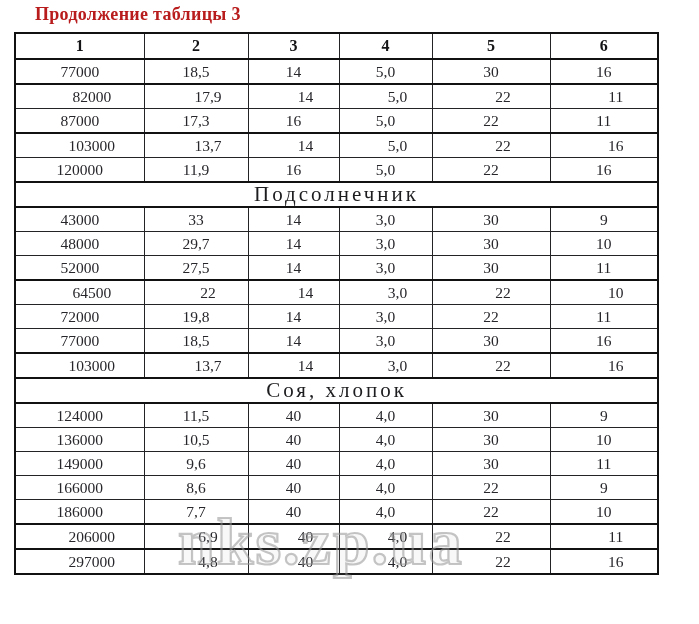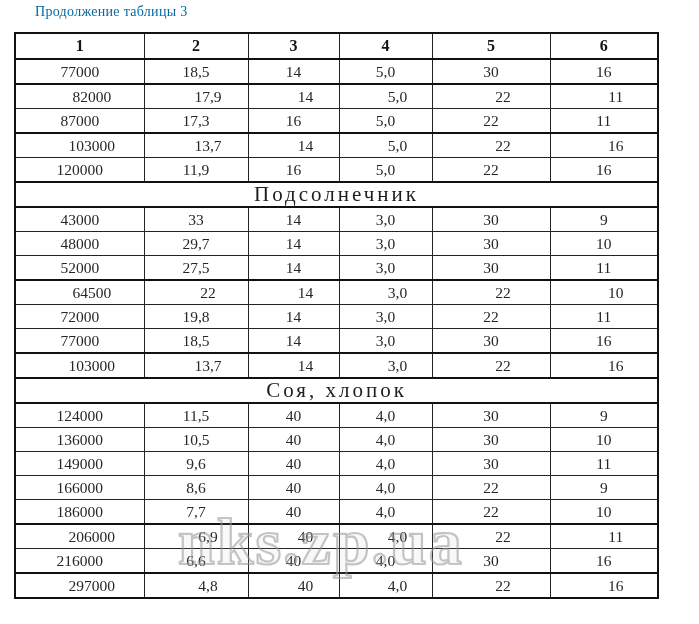--- a/index.html
+++ b/index.html
@@ -3,21 +3,21 @@
 <meta charset="utf-8">
 <style>
   html,body{margin:0;padding:0;}
   body{
     width:699px;height:624px;position:relative;overflow:hidden;
     background:#ffffff;
     font-family:"Liberation Serif","DejaVu Serif",serif;
   }
   .page-title{
     position:absolute;left:35px;top:4px;
-    font-size:14px;font-weight:normal;color:#0369a1;
+    font-size:18px;font-weight:bold;color:#b91c1c;
     letter-spacing:.3px;
   }
   table.main{
     position:absolute;left:14px;top:32px;
     width:643px;
     border-collapse:collapse;table-layout:fixed;
     background:#fff;
   }
   table.main td,table.main th{
     border:1px solid #232326;
@@ -214,28 +214,20 @@
         <td>10</td>
       </tr>
       <tr class="heavy">
         <td>206000</td>
         <td>6,9</td>
         <td>40</td>
         <td>4,0</td>
         <td>22</td>
         <td>11</td>
       </tr>
-      <tr>
-        <td>216000</td>
-        <td>6,6</td>
-        <td>40</td>
-        <td>4,0</td>
-        <td>30</td>
-        <td>16</td>
-      </tr>
       <tr class="heavy">
         <td>297000</td>
         <td>4,8</td>
         <td>40</td>
         <td>4,0</td>
         <td>22</td>
         <td>16</td>
       </tr>
     </tbody>
 </table>

